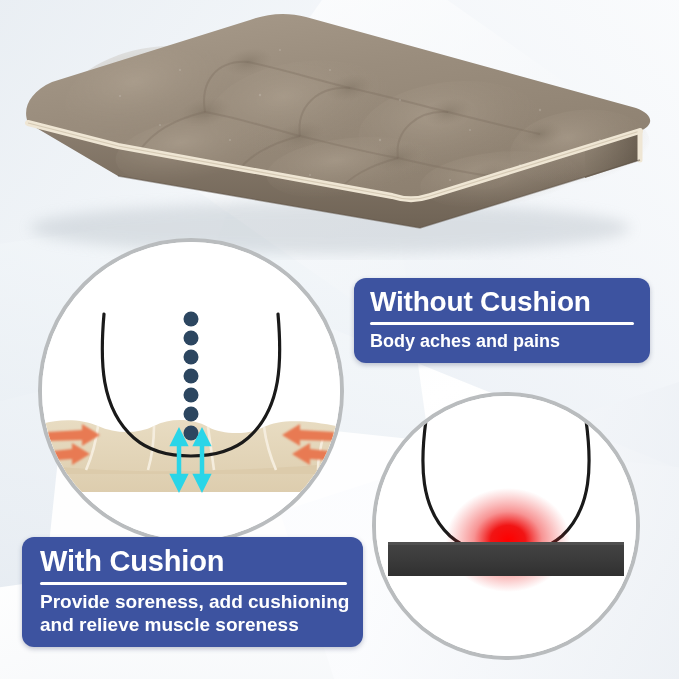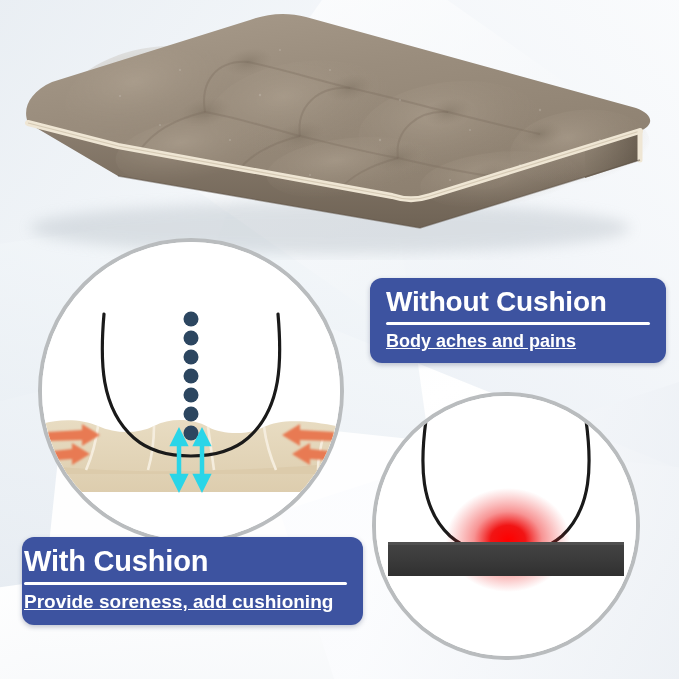--- a/index.html
+++ b/index.html
@@ -95,28 +95,28 @@
   
   .callout {
     position: absolute;
     background: #3d53a0;
     border-radius: 12px;
     box-shadow: 0 2px 5px rgba(40,50,90,.28);
     box-sizing: border-box;
     color: #ffffff;
   }
   #callout-without {
-    left: 370px; top: 278px;
+    left: 354px; top: 278px;
     width: 296px;
     padding: 9px 16px 11px 16px;
   }
   #callout-with {
     left: 22px; top: 537px;
     width: 341px;
-    padding: 9px 16px 11px 2px;
+    padding: 9px 16px 11px 18px;
   }
   .callout-title {
     font-weight: bold;
     font-size: 28px;
     line-height: 1.08;
     letter-spacing: -0.2px;
     white-space: nowrap;
   }
   #callout-with .callout-title { font-size: 29px; }
   .callout-rule {
@@ -124,21 +124,21 @@
     background: #ffffff;
     margin: 5px 0 6px 0;
     border-radius: 2px;
   }
   .callout-sub {
     font-weight: bold;
     font-size: 18px;
     line-height: 1.17;
   }
   #callout-with .callout-sub { font-size: 19px; }
-  .callout-sub div { white-space: nowrap; text-decoration: underline; }
+  .callout-sub div { white-space: nowrap; }
 </style>
 </head>
 <body>
 
 <div id="page">
 
   <div class="facet facet-a"></div>
   <div class="facet facet-b"></div>
   <div class="facet facet-c"></div>
   <div class="facet facet-f"></div>
@@ -363,16 +363,17 @@
     <div class="callout-sub">
       <div>Body aches and pains</div>
     </div>
   </div>
 
   <div class="callout" id="callout-with">
     <div class="callout-title">With Cushion</div>
     <div class="callout-rule"></div>
     <div class="callout-sub">
       <div>Provide soreness, add cushioning</div>
+      <div>and relieve muscle soreness</div>
     </div>
   </div>
 
 </div>
 
 </body></html>

